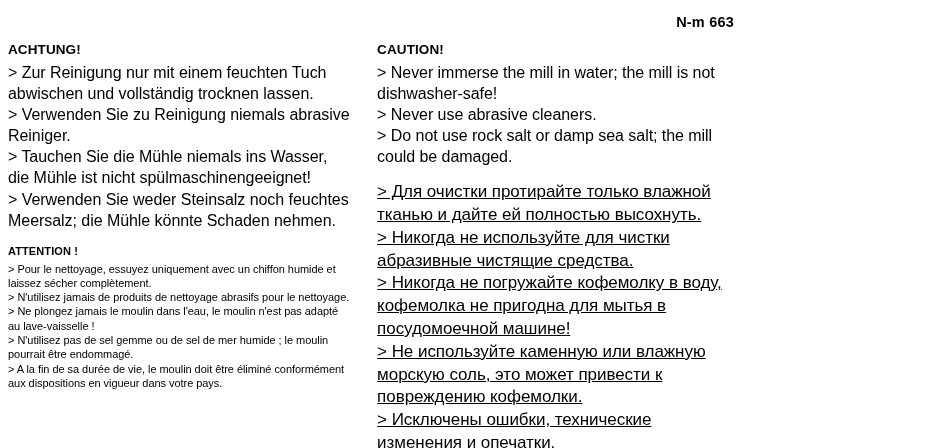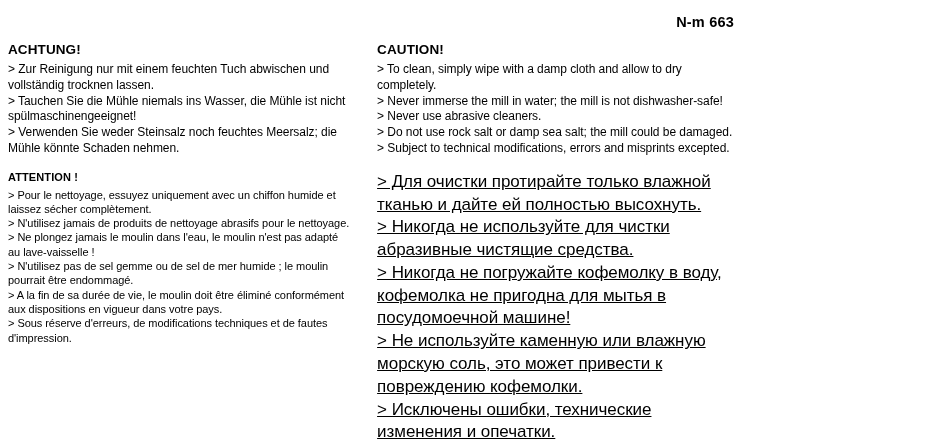--- a/index.html
+++ b/index.html
@@ -48,21 +48,21 @@
   .block { margin-bottom: 0; }
 
   .heading {
     font-size: 13.5px;
     font-weight: bold;
     letter-spacing: 0.1px;
     margin: 0 0 3px 0;
     line-height: 1.25;
   }
   .line {
-    font-size: 12px;
+    font-size: 16px;
     line-height: 1.32;
     margin: 0;
     padding: 0;
     letter-spacing: -0.05px;
   }
   .block.fr .line, .block.fr .heading { font-size: 11px; }
   .block.ru .line { font-size: 17px; text-decoration: underline; }
   .block.fr .line { line-height: 1.3; }
   .block.ru .line { line-height: 1.34; }
 
@@ -75,47 +75,45 @@
 
   <div class="model-code">N-m 663</div>
 
   <div class="columns">
 
     <div class="col left">
 
       <div class="block de">
         <p class="heading">ACHTUNG!</p>
         <p class="line">&gt; Zur Reinigung nur mit einem feuchten Tuch abwischen und vollständig trocknen lassen.</p>
+        <p class="line">&gt; Verwenden Sie zu Reinigung niemals abrasive Reiniger.</p>
         <p class="line">&gt; Tauchen Sie die Mühle niemals ins Wasser, die Mühle ist nicht spülmaschinengeeignet!</p>
         <p class="line">&gt; Verwenden Sie weder Steinsalz noch feuchtes Meersalz; die Mühle könnte Schaden nehmen.</p>
       </div>
 
       <div class="spacer-lang"></div>
 
       <div class="block fr">
         <p class="heading">ATTENTION !</p>
         <p class="line">&gt; Pour le nettoyage, essuyez uniquement avec un chiffon humide et laissez sécher complètement.</p>
         <p class="line">&gt; N'utilisez jamais de produits de nettoyage abrasifs pour le nettoyage.</p>
         <p class="line">&gt; Ne plongez jamais le moulin dans l'eau, le moulin n'est pas adapté au lave-vaisselle !</p>
         <p class="line">&gt; N'utilisez pas de sel gemme ou de sel de mer humide ; le moulin pourrait être endommagé.</p>
         <p class="line">&gt; A la fin de sa durée de vie, le moulin doit être éliminé conformément aux dispositions en vigueur dans votre pays.</p>
-        <p class="line">&gt; Sous réserve d'erreurs, de modifications techniques et de fautes d'impression.</p>
       </div>
 
     </div>
 
     <div class="col right">
 
       <div class="block en">
         <p class="heading">CAUTION!</p>
-        <p class="line">&gt; To clean, simply wipe with a damp cloth and allow to dry completely.</p>
         <p class="line">&gt; Never immerse the mill in water; the mill is not dishwasher-safe!</p>
         <p class="line">&gt; Never use abrasive cleaners.</p>
         <p class="line">&gt; Do not use rock salt or damp sea salt; the mill could be damaged.</p>
-        <p class="line">&gt; Subject to technical modifications, errors and misprints excepted.</p>
       </div>
 
       <div class="spacer-lang"></div>
 
       <div class="block ru">
         <p class="line">&gt; Для очистки протирайте только влажной тканью и дайте ей полностью высохнуть.</p>
         <p class="line">&gt; Никогда не используйте для чистки абразивные чистящие средства.</p>
         <p class="line">&gt; Никогда не погружайте кофемолку в воду, кофемолка не пригодна для мытья в посудомоечной машине!</p>
         <p class="line">&gt; Не используйте каменную или влажную морскую соль, это может привести к повреждению кофемолки.</p>
         <p class="line">&gt; Исключены ошибки, технические изменения и опечатки.</p>

